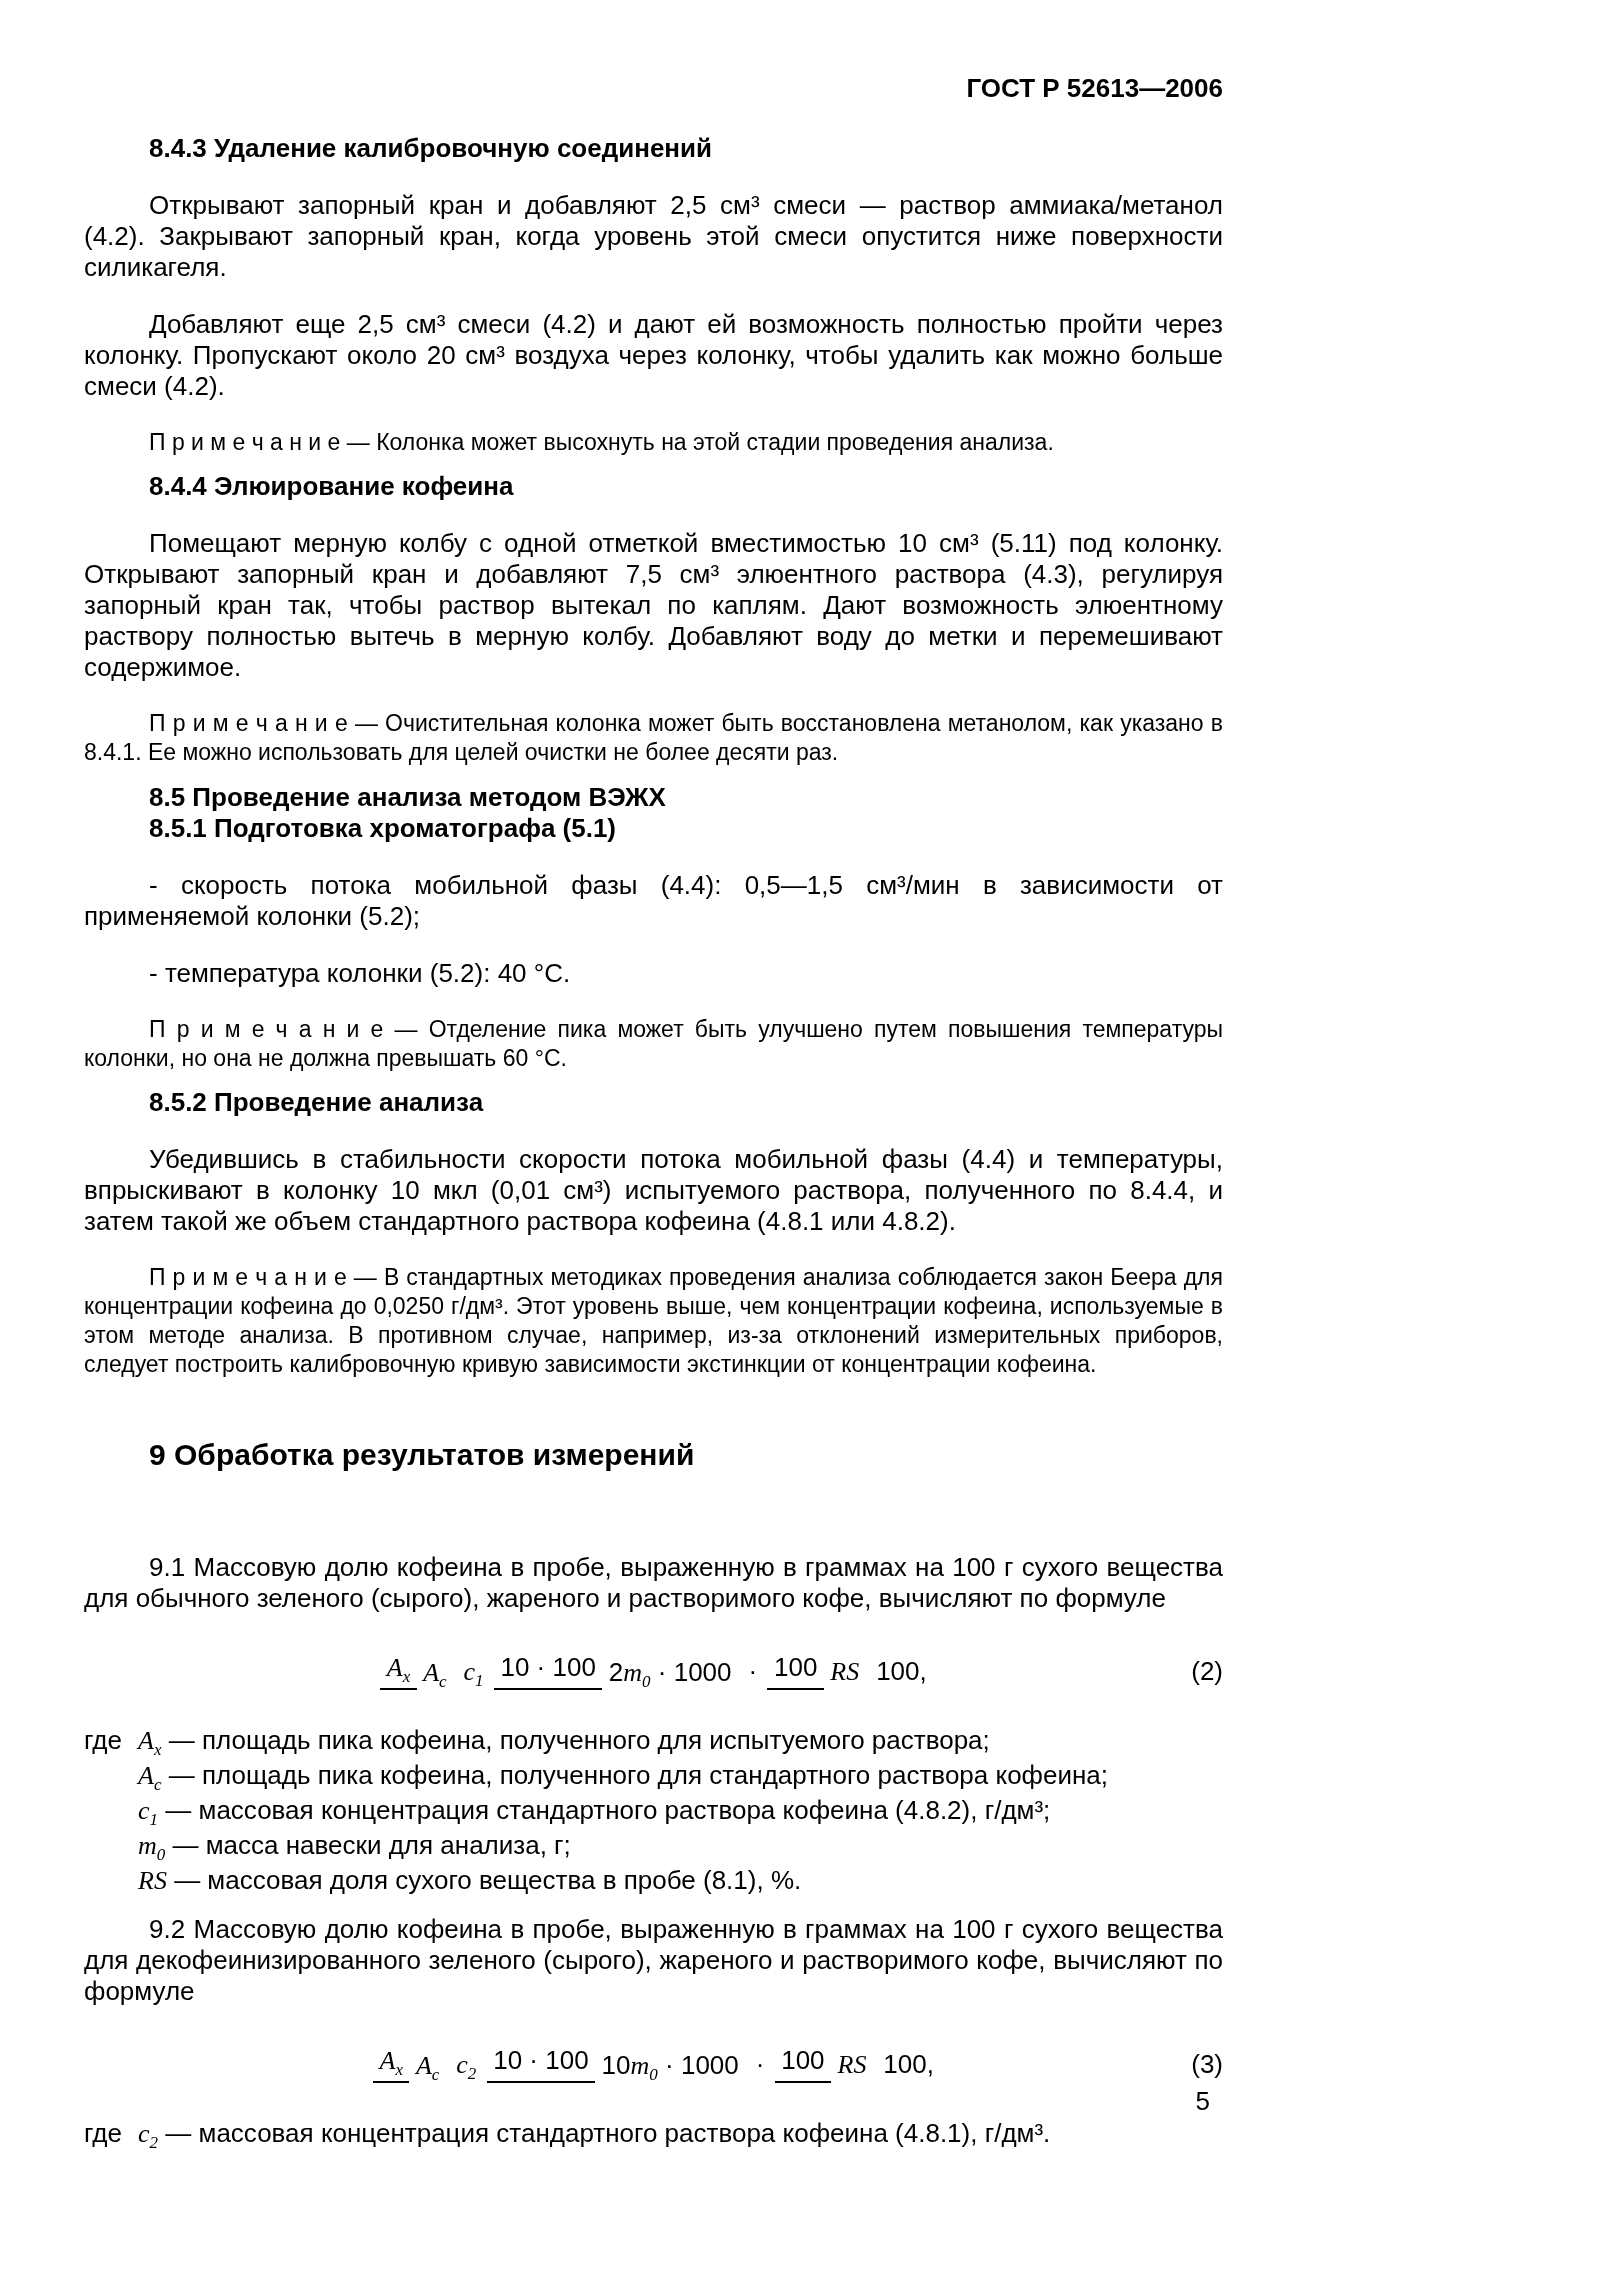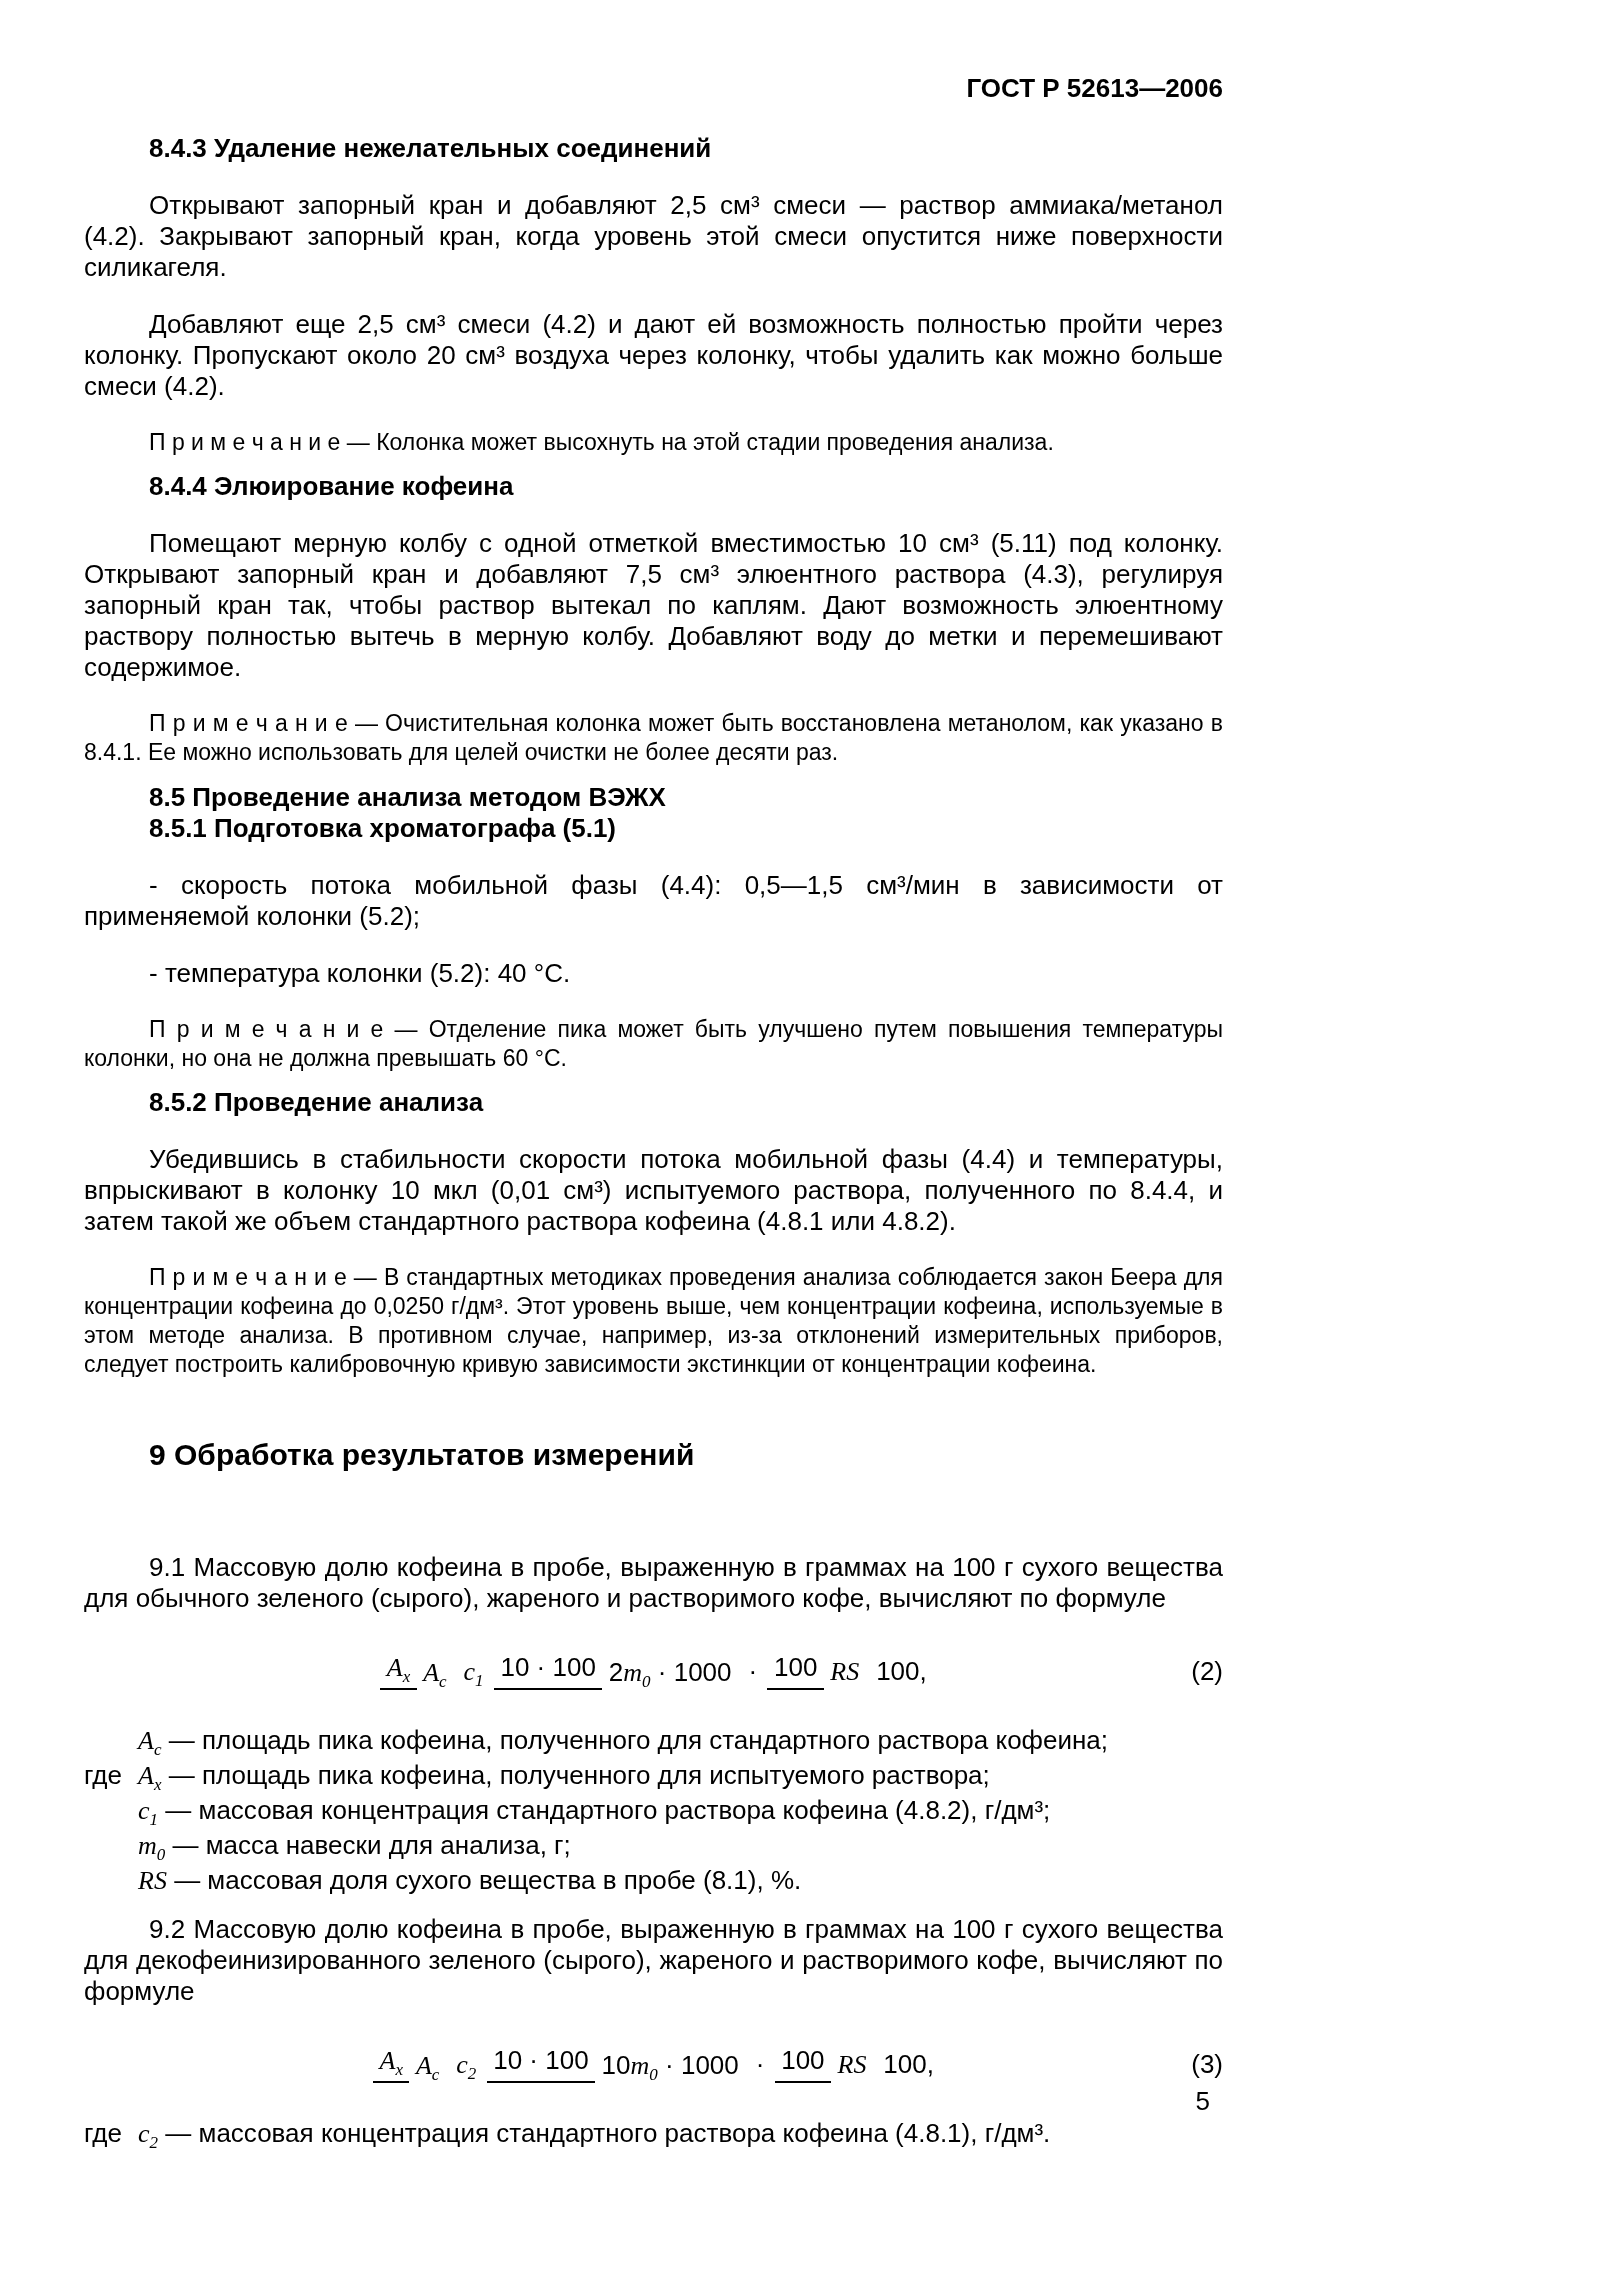--- a/index.html
+++ b/index.html
@@ -72,21 +72,21 @@
   }
   .mt { margin-top: 15.7px; }
 </style>
 </head>
 <body>
 
 <div class="page">
 
   <div class="doc-header">ГОСТ Р 52613—2006</div>
 
-  <div class="h3">8.4.3 Удаление нежелательных соединений</div>
+  <div class="h3">8.4.3 Удаление калибровочную соединений</div>
   <p class="body-p">Открывают запорный кран и добавляют 2,5 см³ смеси — раствор аммиака/метанол (4.2). Закрывают запорный кран, когда уровень этой смеси опустится ниже поверхности силикагеля.</p>
   <p class="body-p">Добавляют еще 2,5 см³ смеси (4.2) и дают ей возможность полностью пройти через колонку. Пропускают около 20 см³ воздуха через колонку, чтобы удалить как можно больше смеси (4.2).</p>
 
   <p class="note"><span>П р и м е ч а н и е</span> <span>— Колонка может высохнуть на этой стадии проведения анализа.</span></p>
 
   <div class="h3">8.4.4 Элюирование кофеина</div>
   <p class="body-p">Помещают мерную колбу с одной отметкой вместимостью 10 см³ (5.11) под колонку. Открывают запорный кран и добавляют 7,5 см³ элюентного раствора (4.3), регулируя запорный кран так, чтобы раствор вытекал по каплям. Дают возможность элюентному раствору полностью вытечь в мерную колбу. Добавляют воду до метки и перемешивают содержимое.</p>
 
   <p class="note"><span>П р и м е ч а н и е</span> <span>— Очистительная колонка может быть восстановлена метанолом, как указано в 8.4.1. Ее можно использовать для целей очистки не более десяти раз.</span></p>
 
@@ -121,22 +121,22 @@
       <span class="frac">
         <span class="num">100</span>
         <span class="den vit">RS</span>
       </span>
       <span>100,</span>
     </div>
     <span class="eq-num">(2)</span>
   </div>
 
   <div class="where">
+    <div class="where-line"><span class="wprefix">где</span><span class="var"><span class="vit">A</span><sub>x</sub></span> <span>— площадь пика кофеина, полученного для испытуемого раствора;</span></div>
     <div class="where-line"><span class="wprefix"></span><span class="var"><span class="vit">A</span><sub>c</sub></span> <span>— площадь пика кофеина, полученного для стандартного раствора кофеина;</span></div>
-    <div class="where-line"><span class="wprefix">где</span><span class="var"><span class="vit">A</span><sub>x</sub></span> <span>— площадь пика кофеина, полученного для испытуемого раствора;</span></div>
     <div class="where-line"><span class="wprefix"></span><span class="var"><span class="vit">c</span><sub>1</sub></span> <span>— массовая концентрация стандартного раствора кофеина (4.8.2), г/дм³;</span></div>
     <div class="where-line"><span class="wprefix"></span><span class="var"><span class="vit">m</span><sub>0</sub></span> <span>— масса навески для анализа, г;</span></div>
     <div class="where-line"><span class="wprefix"></span><span class="var"><span class="vit">RS</span></span> <span>— массовая доля сухого вещества в пробе (8.1), %.</span></div>
   </div>
 
   <p class="body-p mt">9.2 Массовую долю кофеина в пробе, выраженную в граммах на 100 г сухого вещества для декофеинизированного зеленого (сырого), жареного и растворимого кофе, вычисляют по формуле</p>
 
   <div class="eq-row">
     <div class="eq">
       <span class="frac">

